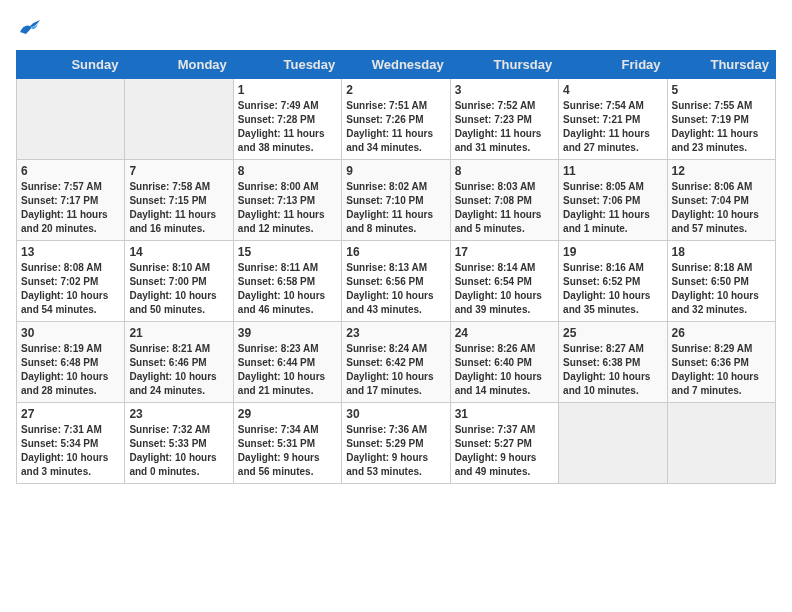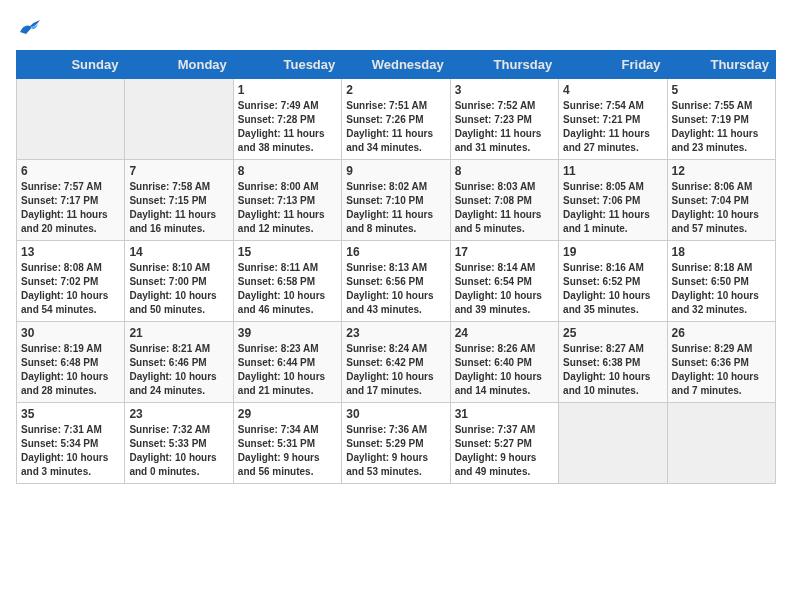--- a/index.html
+++ b/index.html
@@ -235,21 +235,21 @@
           <span class="day-num">25</span>
           <div class="day-info">Sunrise: 8:27 AM<br>Sunset: 6:38 PM<br>Daylight: 10 hours and 10 minutes.</div>
         </td>
         <td>
           <span class="day-num">26</span>
           <div class="day-info">Sunrise: 8:29 AM<br>Sunset: 6:36 PM<br>Daylight: 10 hours and 7 minutes.</div>
         </td>
       </tr>
       <tr>
         <td>
-          <span class="day-num">35</span>
+          <span class="day-num">27</span>
           <div class="day-info">Sunrise: 7:31 AM<br>Sunset: 5:34 PM<br>Daylight: 10 hours and 3 minutes.</div>
         </td>
         <td>
           <span class="day-num">23</span>
           <div class="day-info">Sunrise: 7:32 AM<br>Sunset: 5:33 PM<br>Daylight: 10 hours and 0 minutes.</div>
         </td>
         <td>
           <span class="day-num">29</span>
           <div class="day-info">Sunrise: 7:34 AM<br>Sunset: 5:31 PM<br>Daylight: 9 hours and 56 minutes.</div>
         </td>

